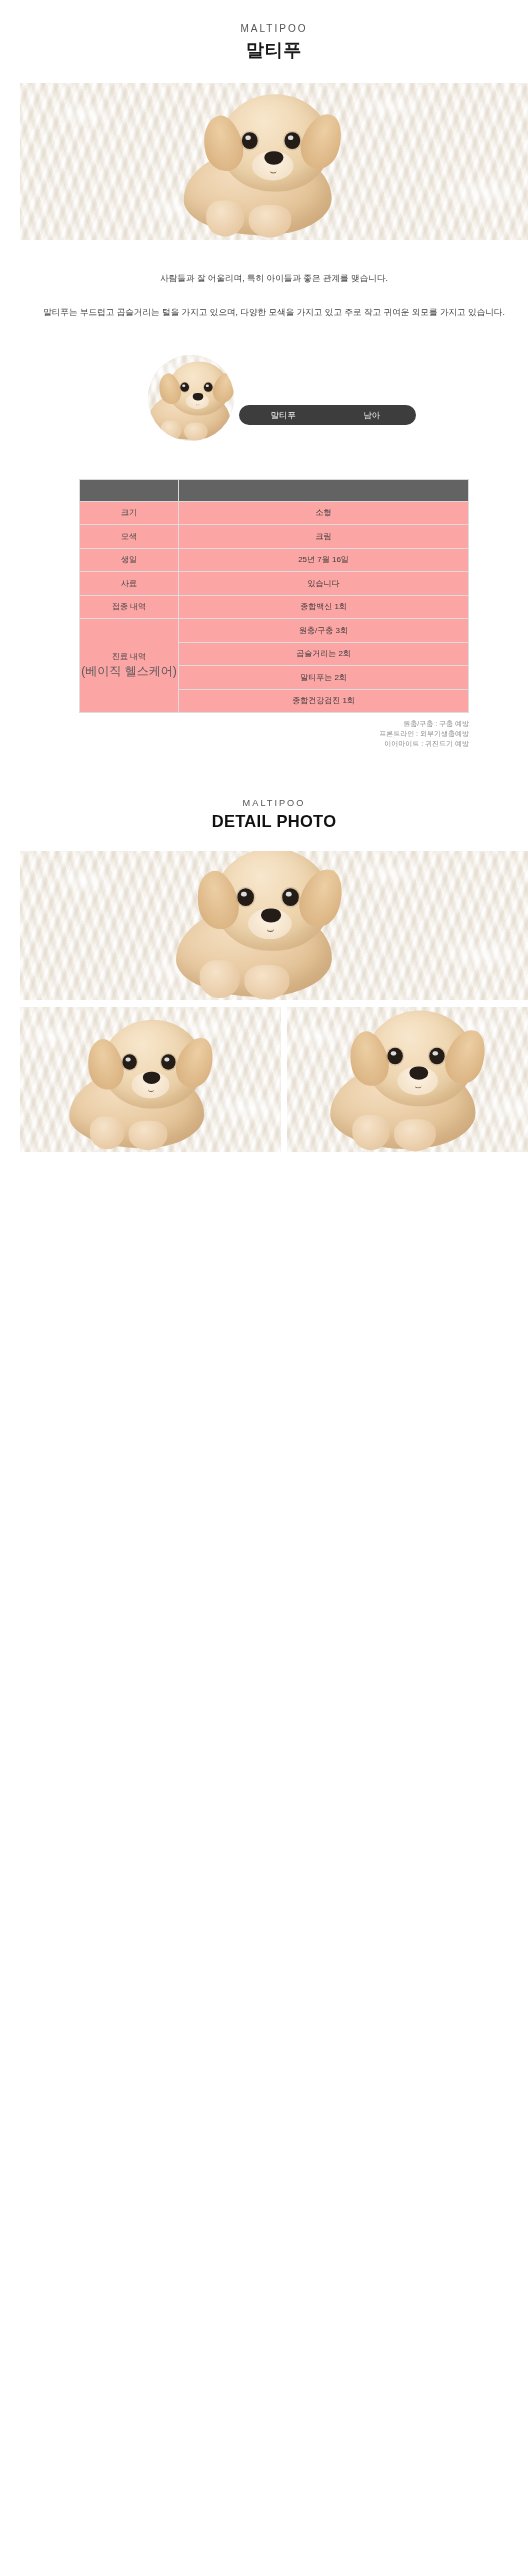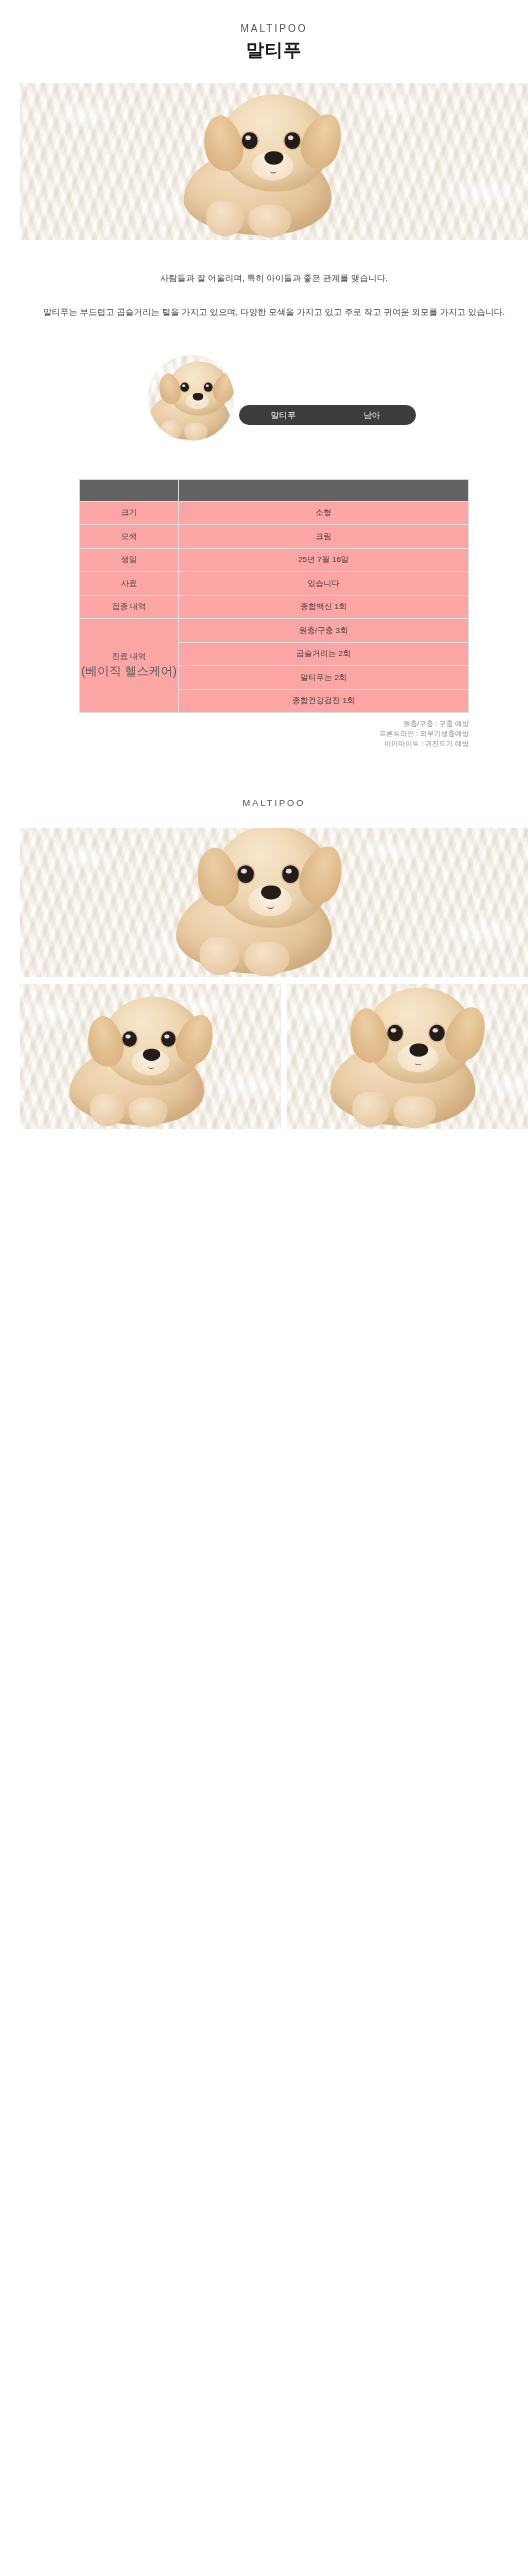--- a/index.html
+++ b/index.html
@@ -376,20 +376,21 @@
   </div>
 
   <div class="table-notes">
     <div>원충/구충 : 구충 예방</div>
     <div>프론트라인 : 외부기생충예방</div>
     <div>이어마이트 : 귀진드기 예방</div>
   </div>
 
   <div class="detail-head">
     <div class="detail-eyebrow">MALTIPOO</div>
+    <div class="detail-title">DETAIL PHOTO</div>
   </div>
 
   <div class="detail-big">
     <div class="fur-bg"></div>
     <div class="puppy" style="left:165px; top:5.3px; transform:scale(1.18);">
       <div class="body"></div>
       <div class="leg-l"></div>
       <div class="leg-r"></div>
       <div class="head"></div>
       <div class="ear-l"></div>

